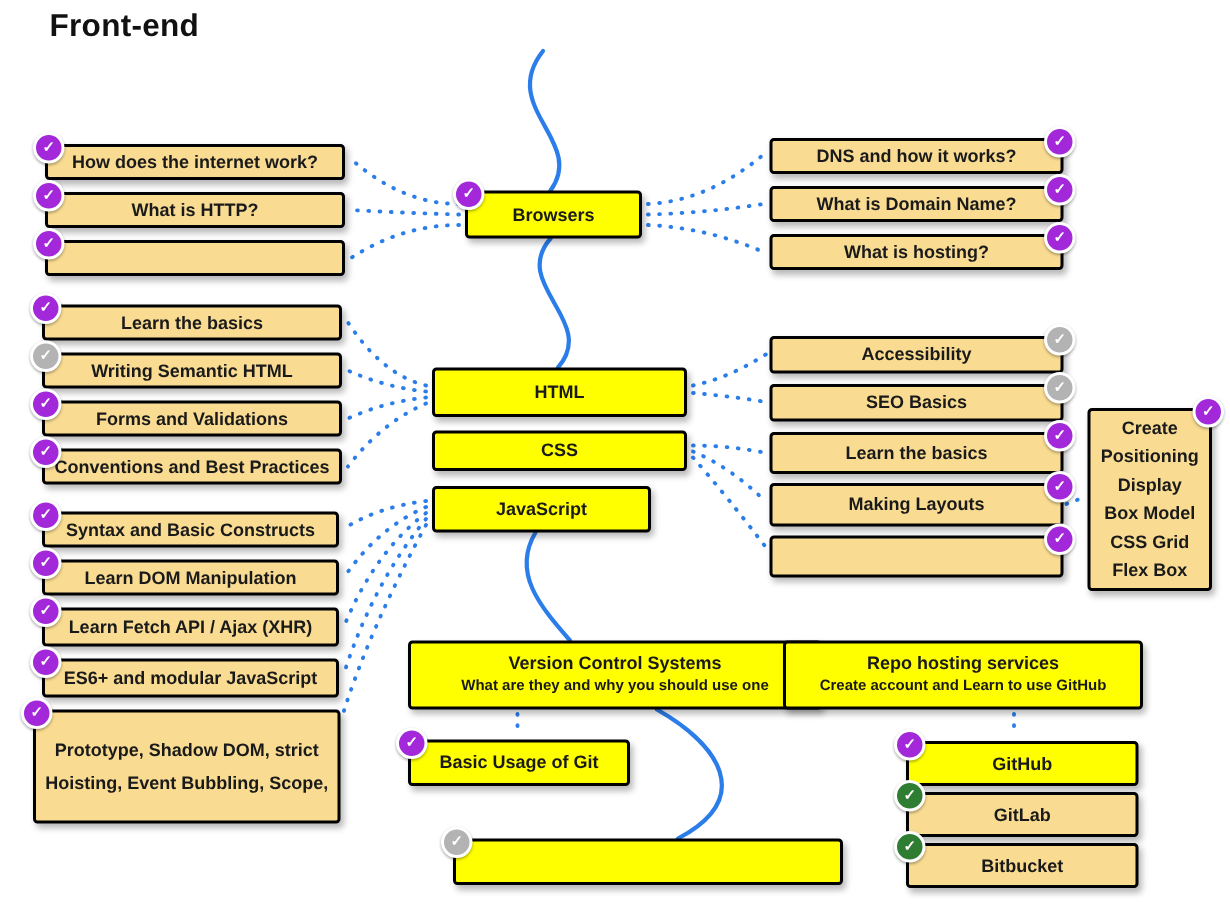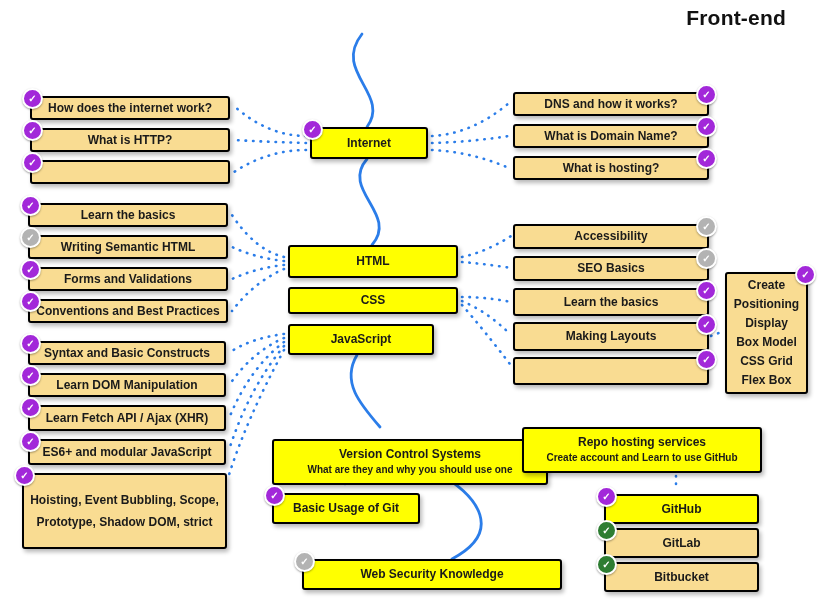--- a/index.html
+++ b/index.html
@@ -2,22 +2,22 @@
 <html><head>
 <meta charset="utf-8">
 <style>
   html,body{margin:0;padding:0;background:#ffffff;}
   .stage{
     position:relative;width:820px;height:613px;overflow:hidden;
     font-family:"Liberation Sans", sans-serif;background:#ffffff;
   }
   svg.edges{position:absolute;left:0;top:0;pointer-events:none;}
   .title{
-    position:absolute;top:6px;left:0;width:786px;text-align:right;
-    font-size:21px;font-weight:700;color:#111;letter-spacing:.2px;
+    position:absolute;top:6px;left:0;width:786px;text-align:left;
+    font-size:21px;font-weight:700;color:#111;letter-spacing:.2px;padding-left:33px;
   }
   .node{
     position:absolute;box-sizing:border-box;border:2px solid #000;border-radius:3px;
     display:flex;flex-direction:column;align-items:center;justify-content:center;
     font-size:12px;font-weight:700;color:#1a1a1a;text-align:center;
     box-shadow:2px 3px 4px rgba(0,0,0,.28);line-height:1.25;padding:2px 4px;
     cursor:pointer;
   }
   .node.y{background:#ffff00;}
   .node.t{background:#f9dc92;}
@@ -74,21 +74,21 @@
       </div>
       <div class="node t" style="left: 30px; top: 128px; width: 200px; height: 24px;">
         <span class="check tl" style="background: rgb(162, 40, 217);">✓</span>
         <div>What is HTTP?</div>
       </div>
       <div class="node t" style="left: 30px; top: 160px; width: 200px; height: 24px;">
         <span class="check tl" style="background: rgb(162, 40, 217);">✓</span>
       </div>
       <div class="node y" style="left: 310px; top: 127px; width: 118px; height: 32px;">
         <span class="check tl" style="background: rgb(162, 40, 217);">✓</span>
-        <div>Internet</div>
+        <div>Browsers</div>
       </div>
       <div class="node t" style="left: 513px; top: 92px; width: 196px; height: 24px;">
         <span class="check tr" style="background: rgb(162, 40, 217);">✓</span>
         <div>DNS and how it works?</div>
       </div>
       <div class="node t" style="left: 513px; top: 124px; width: 196px; height: 24px;">
         <span class="check tr" style="background: rgb(162, 40, 217);">✓</span>
         <div>What is Domain Name?</div>
       </div>
       <div class="node t" style="left: 513px; top: 156px; width: 196px; height: 24px;">
@@ -159,38 +159,37 @@
       <div class="node t" style="left: 28px; top: 405px; width: 198px; height: 26px;">
         <span class="check tl" style="background: rgb(162, 40, 217);">✓</span>
         <div>Learn Fetch API / Ajax (XHR)</div>
       </div>
       <div class="node t" style="left: 28px; top: 439px; width: 198px; height: 26px;">
         <span class="check tl" style="background: rgb(162, 40, 217);">✓</span>
         <div>ES6+ and modular JavaScript</div>
       </div>
       <div class="node t" style="left: 22px; top: 473px; width: 205px; height: 76px;">
         <span class="check tl" style="background: rgb(162, 40, 217);">✓</span>
+        <div class="ln" style="line-height: 22px;">Prototype, Shadow DOM, strict</div>
         <div class="ln" style="line-height: 22px;">Hoisting, Event Bubbling, Scope,</div>
-        <div class="ln" style="line-height: 22px;">Prototype, Shadow DOM, strict</div>
-      </div>
-      <div class="node y" style="left: 272px; top: 427px; width: 276px; height: 46px; margin-top: 12px;">
+      </div>
+      <div class="node y" style="left: 272px; top: 427px; width: 276px; height: 46px;">
         <div>Version Control Systems</div>
         <div class="sub">What are they and why you should use one</div>
       </div>
       <div class="node y" style="left: 522px; top: 427px; width: 240px; height: 46px;">
         <div>Repo hosting services</div>
         <div class="sub">Create account and Learn to use GitHub</div>
       </div>
       <div class="node y" style="left: 272px; top: 493px; width: 148px; height: 31px;">
         <span class="check tl" style="background: rgb(162, 40, 217);">✓</span>
         <div>Basic Usage of Git</div>
       </div>
       <div class="node y" style="left: 302px; top: 559px; width: 260px; height: 31px;">
         <span class="check tl" style="background: rgb(179, 179, 179);">✓</span>
-        <div>Web Security Knowledge</div>
       </div>
       <div class="node y" style="left: 604px; top: 494px; width: 155px; height: 30px;">
         <span class="check tl" style="background: rgb(162, 40, 217);">✓</span>
         <div>GitHub</div>
       </div>
       <div class="node t" style="left: 604px; top: 528px; width: 155px; height: 30px;">
         <span class="check tl" style="background: rgb(46, 125, 50);">✓</span>
         <div>GitLab</div>
       </div>
       <div class="node t" style="left: 604px; top: 562px; width: 155px; height: 30px;">

